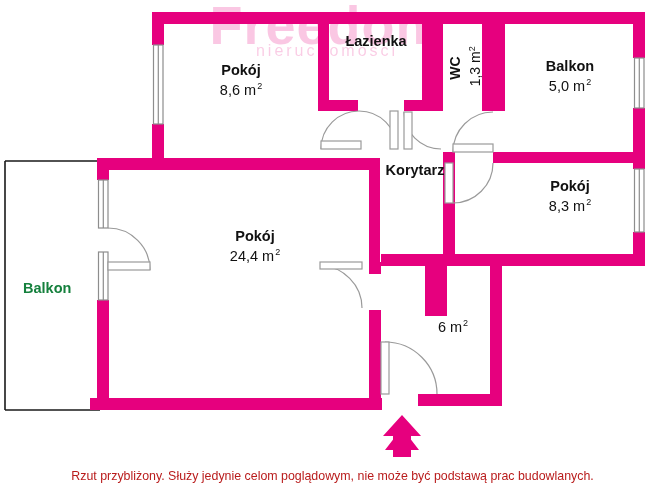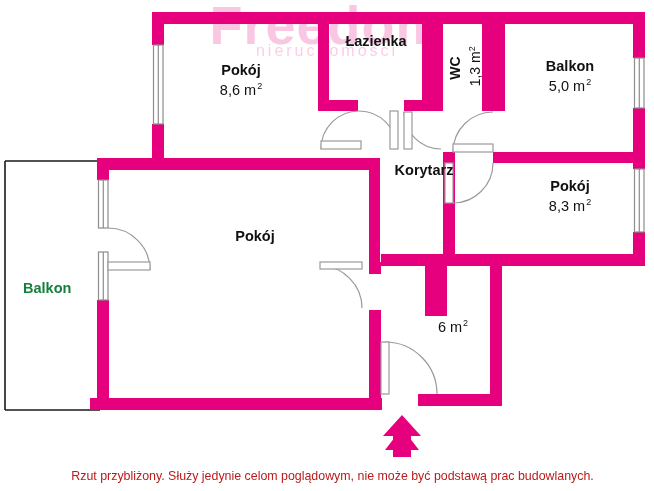--- a/index.html
+++ b/index.html
@@ -274,31 +274,32 @@
   </div>
   <div class="vert-label" style="left:464px; top:26px; width:20px; height:82px;">
     <span class="va" style="position:absolute; left:-19px; top:32px; width:60px; text-align:center;"><span>1,3 m</span><span class="sup">2</span></span>
   </div>
 
   <div class="room-label" style="left:510px; top:58px; width:120px;">
     <span class="room-name">Balkon</span>
     <span class="room-area"><span>5,0 m</span><span class="sup">2</span></span>
   </div>
 
-  <div class="room-label" style="left:374px; top:162px; width:100px;">
+  <div class="room-label" style="left:365px; top:162px; width:100px;">
     <span class="room-name">Korytarz</span>
   </div>
 
   <div class="room-label" style="left:510px; top:178px; width:120px;">
     <span class="room-name">Pokój</span>
     <span class="room-area"><span>8,3 m</span><span class="sup">2</span></span>
   </div>
 
   <div class="room-label" style="left:175px; top:228px; width:160px;">
     <span class="room-name">Pokój</span>
+    <span class="room-area"><span>24,4 m</span><span class="sup">2</span></span>
   </div>
 
   <div class="room-label" style="left:378px; top:316px; width:150px;">
     <span class="room-area"><span>6 m</span><span class="sup">2</span></span>
   </div>
 
   <div class="balkon-label" style="left:23px; top:280px;">Balkon</div>
 
   <div class="footer-note">Rzut przybliżony. Służy jedynie celom poglądowym, nie może być podstawą prac budowlanych.</div>
 

